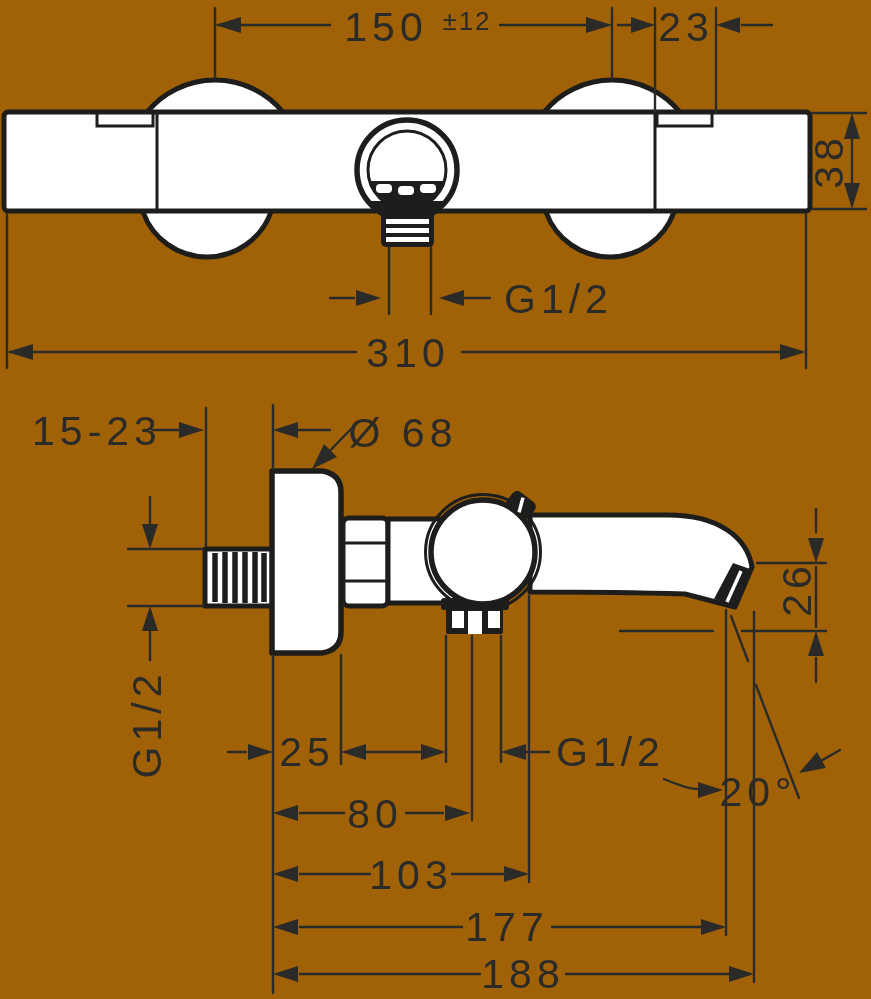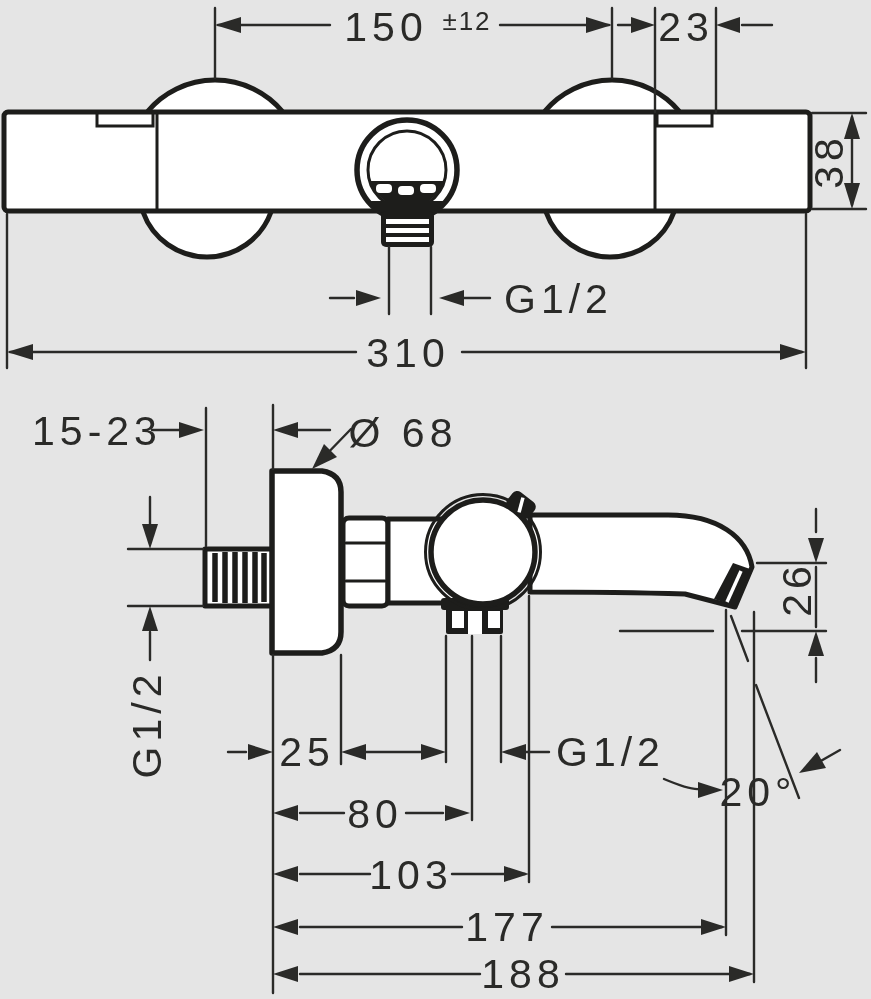--- a/index.html
+++ b/index.html
@@ -1,16 +1,16 @@
 <!DOCTYPE html>
 <html><head>
 <meta charset="utf-8">
 <style>
   html,body{margin:0;padding:0;background:#ffffff;}
-  .canvas{width:871px;height:999px;position:relative;background:#e5e5e5;overflow:hidden;}
+  .canvas{width:871px;height:999px;position:relative;background:#a16207;overflow:hidden;}
   svg{display:block;}
   .outline{stroke:#1d1d1b;stroke-width:5;fill:#ffffff;stroke-linejoin:round;stroke-linecap:round;}
   .outline-thick{stroke:#1d1d1b;stroke-width:5.5;fill:#ffffff;stroke-linejoin:round;}
   .outline-thin{stroke:#1d1d1b;stroke-width:3;fill:none;stroke-linecap:round;}
   .solid{fill:#1d1d1b;stroke:none;}
   .dim{stroke:#2a2a28;stroke-width:2.4;fill:none;stroke-linecap:round;}
   .arrow{fill:#2a2a28;stroke:none;}
   .dimtext{font-family:"Liberation Sans","DejaVu Sans",sans-serif;font-size:41px;letter-spacing:5px;fill:#2a2a28;}
   .dimtext-small{font-family:"Liberation Sans","DejaVu Sans",sans-serif;font-size:26px;letter-spacing:2px;fill:#2a2a28;}
   .white{fill:#ffffff;stroke:none;}

